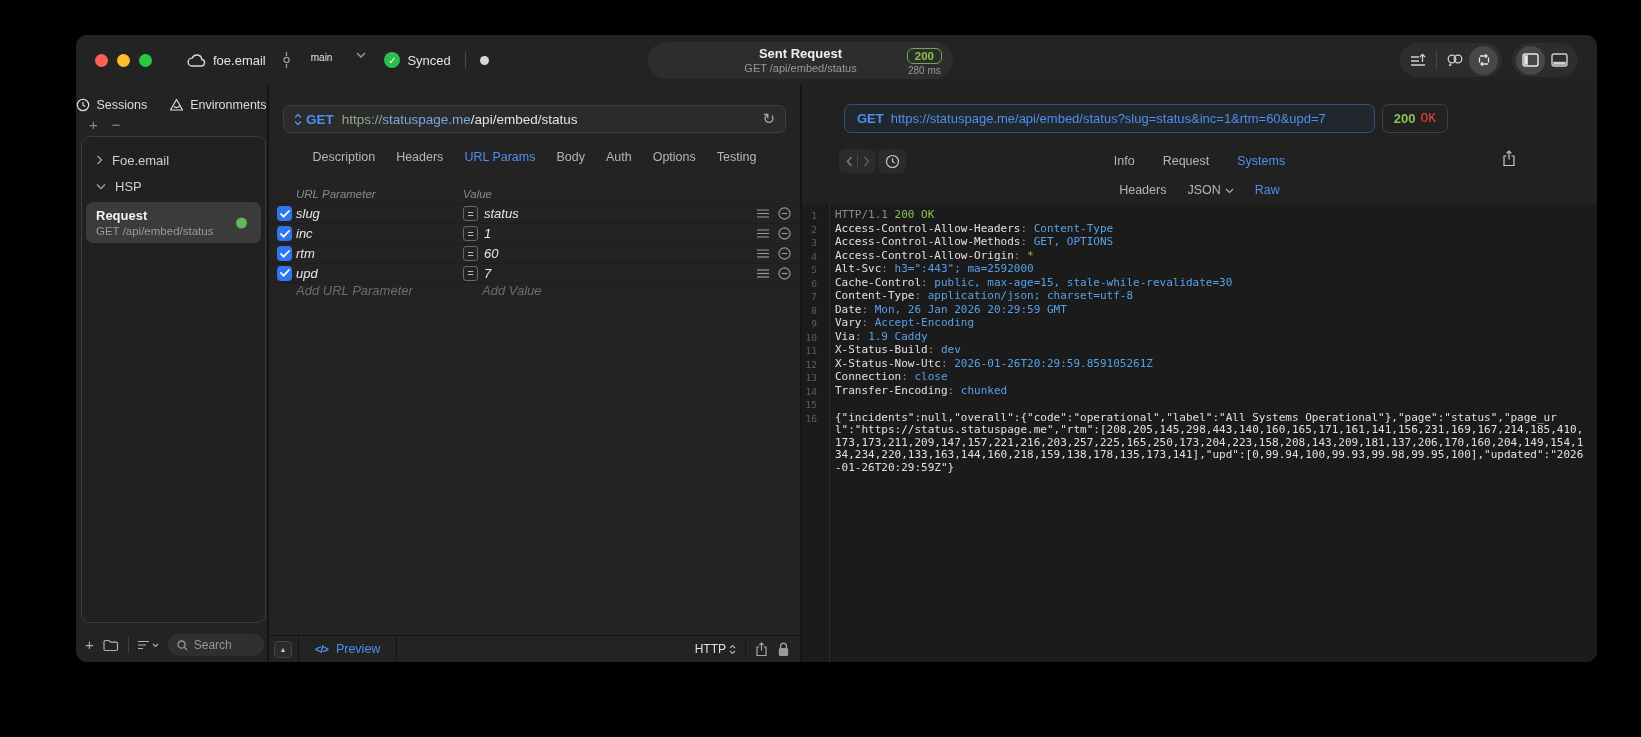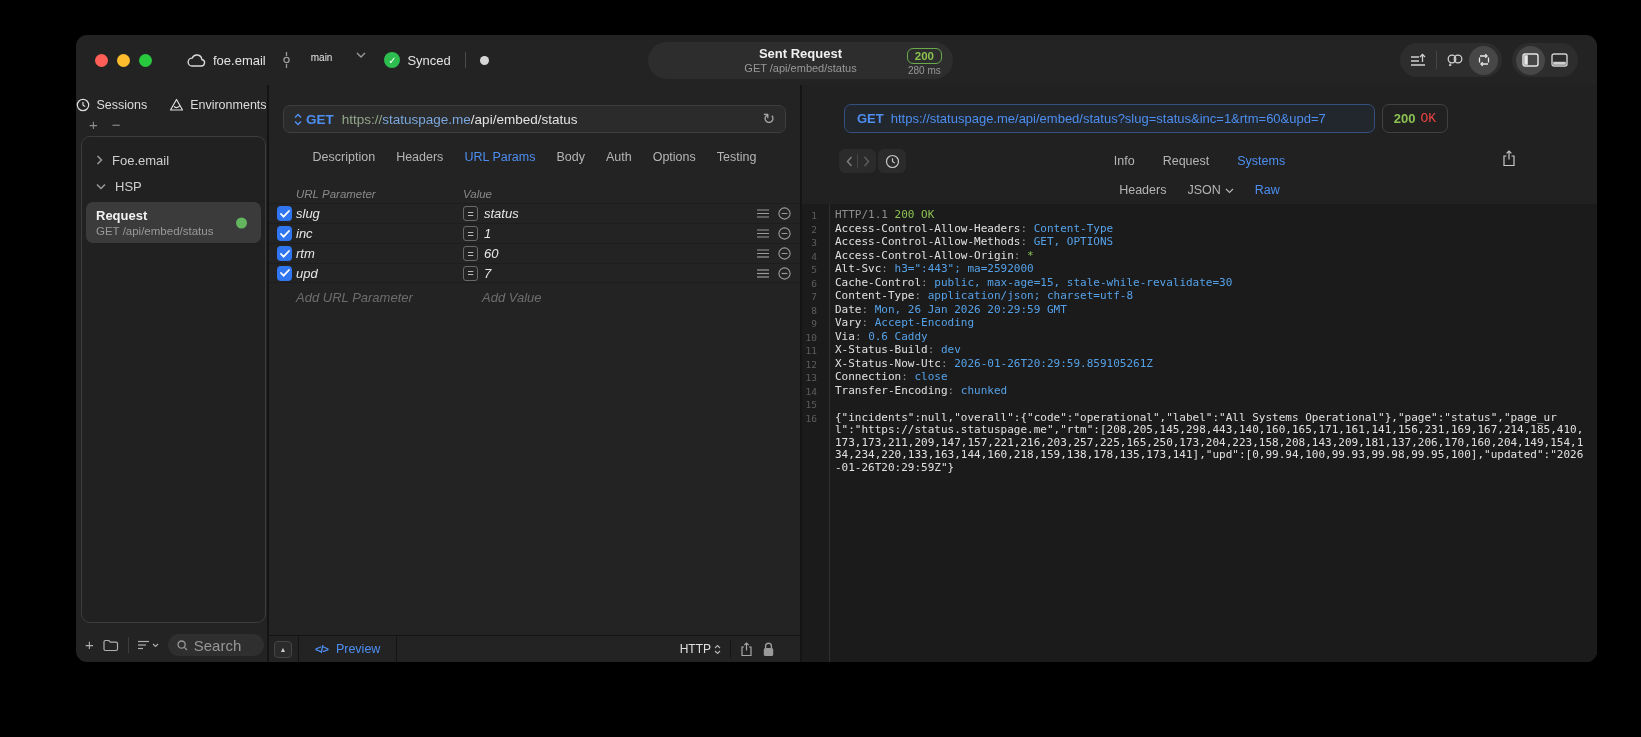--- a/index.html
+++ b/index.html
@@ -66,21 +66,21 @@
   .req-title { color:#f2f2f2; font-weight:700; font-size:13px; }
   .req-sub { color:#999; font-size:11.5px; margin-top:2px; }
   .green-dot { position:absolute; right:14px; top:50%; transform:translateY(-50%);
                width:11px; height:11px; border-radius:50%; background:#63b55e; }
   .side-footer { position:absolute; left:9px; right:3px; bottom:5px; height:24px;
                  display:flex; align-items:center; gap:9px; }
   .sf-div { width:1px; height:16px; background:#3d3d3d; }
   .search-pill { flex:1; height:22px; background:#2f2f2f; border-radius:11px;
                  display:flex; align-items:center; padding:0 9px; gap:6px; }
   .search-pill input { background:transparent; border:none; outline:none; width:100%;
-                       color:#cfcfcf; font-size:15px; font-family:inherit; }
+                       color:#cfcfcf; font-size:12px; font-family:inherit; }
   .search-pill input::placeholder { color:#979797; }
 
   
   .request-panel { width:531px; display:flex; flex-direction:column; position:relative; }
   .url-bar { margin:20px 14px 0 14px; height:28px; background:#2b2b2b;
              border:1px solid #3e3e3e; border-radius:7px; display:flex;
              align-items:center; padding:0 10px; font-size:13.5px; }
   .method-blue { color:#4d8ef0; font-weight:700; margin:0 8px 0 4px; }
   .u-scheme { color:#93a78a; } .u-host { color:#7aa7dd; } .u-path { color:#e2e2e2; }
   .reload { margin-left:auto; color:#a8a8a8; font-size:15px; }
@@ -100,32 +100,32 @@
           padding-left:8px; font-size:13px; color:#e8e8e8; }
   .prow:last-child { border-bottom:1px solid #1d1d1d; }
   .cb { width:15px; height:15px; border-radius:4px; background:#3076f0; display:flex;
         align-items:center; justify-content:center; flex:0 0 15px; }
   .pname { margin-left:4px; width:167px; }
   .eqbox { width:15px; height:15px; border:1px solid #686868; border-radius:3px;
            color:#b8b8b8; font-size:11px; display:flex; align-items:center;
            justify-content:center; flex:0 0 15px; }
   .pval { margin-left:6px; flex:1; }
   .row-icons { margin-left:auto; display:flex; gap:9px; padding-right:9px; align-items:center; }
-  .add-row { display:flex; height:22px; align-items:flex-end; color:#6d6d6d; font-size:13px; }
+  .add-row { display:flex; height:22px; align-items:flex-start; color:#6d6d6d; font-size:13px; }
   .add-row .a1 { margin-left:27px; width:186px; }
 
   .req-footer { margin-top:auto; height:27px; border-top:1px solid #141414;
                 display:flex; align-items:center; font-size:12.5px; }
   .btn-up { margin-left:5px; width:18px; height:17px; border:1px solid #464646;
             border-radius:4px; background:#2b2b2b; color:#c8c8c8; font-size:7px;
             display:flex; align-items:center; justify-content:center; }
   .f-div { width:1px; height:27px; background:#141414; }
   .preview { display:flex; align-items:center; gap:8px; color:#4d8ef0; margin:0 16px; }
   .code-glyph { font-weight:700; font-size:11px; letter-spacing:-1px; }
-  .f-right { margin-left:auto; display:flex; align-items:center; gap:9px; padding-right:25px; }
+  .f-right { margin-left:auto; display:flex; align-items:center; gap:9px; padding-right:10px; }
   .http-sel { display:flex; align-items:center; gap:3px; color:#e0e0e0; font-size:12px; }
 
   
   .response-panel { flex:1; display:flex; flex-direction:column; position:relative;
                     background:#212121; min-width:0; }
   .resp-top { margin:19px 0 0 42px; display:flex; gap:7px; height:29px; }
   .resp-url { width:531px; border:1px solid #33507e; background:#22262d; border-radius:7px;
               display:flex; align-items:center; padding:0 12px; font-size:13px;
               color:#4d8ef0; gap:7px; white-space:nowrap; overflow:hidden; }
   .resp-url .m { font-weight:700; }
@@ -631,21 +631,21 @@
             <div class="line">
               <span class="n">8</span>
               <span class="c"><span class="sg-key">Date</span><span class="sg-dim">: </span><span class="sg-val">Mon, 26 Jan 2026 20:29:59 GMT</span></span>
             </div>
             <div class="line">
               <span class="n">9</span>
               <span class="c"><span class="sg-key">Vary</span><span class="sg-dim">: </span><span class="sg-val">Accept-Encoding</span></span>
             </div>
             <div class="line">
               <span class="n">10</span>
-              <span class="c"><span class="sg-key">Via</span><span class="sg-dim">: </span><span class="sg-val">0.6 Caddy</span></span>
+              <span class="c"><span class="sg-key">Via</span><span class="sg-dim">: </span><span class="sg-val">1.9 Caddy</span></span>
             </div>
             <div class="line">
               <span class="n">11</span>
               <span class="c"><span class="sg-key">X-Status-Build</span><span class="sg-dim">: </span><span class="sg-val">dev</span></span>
             </div>
             <div class="line">
               <span class="n">12</span>
               <span class="c"><span class="sg-key">X-Status-Now-Utc</span><span class="sg-dim">: </span><span class="sg-val">2026-01-26T20:29:59.859105261Z</span></span>
             </div>
             <div class="line">

